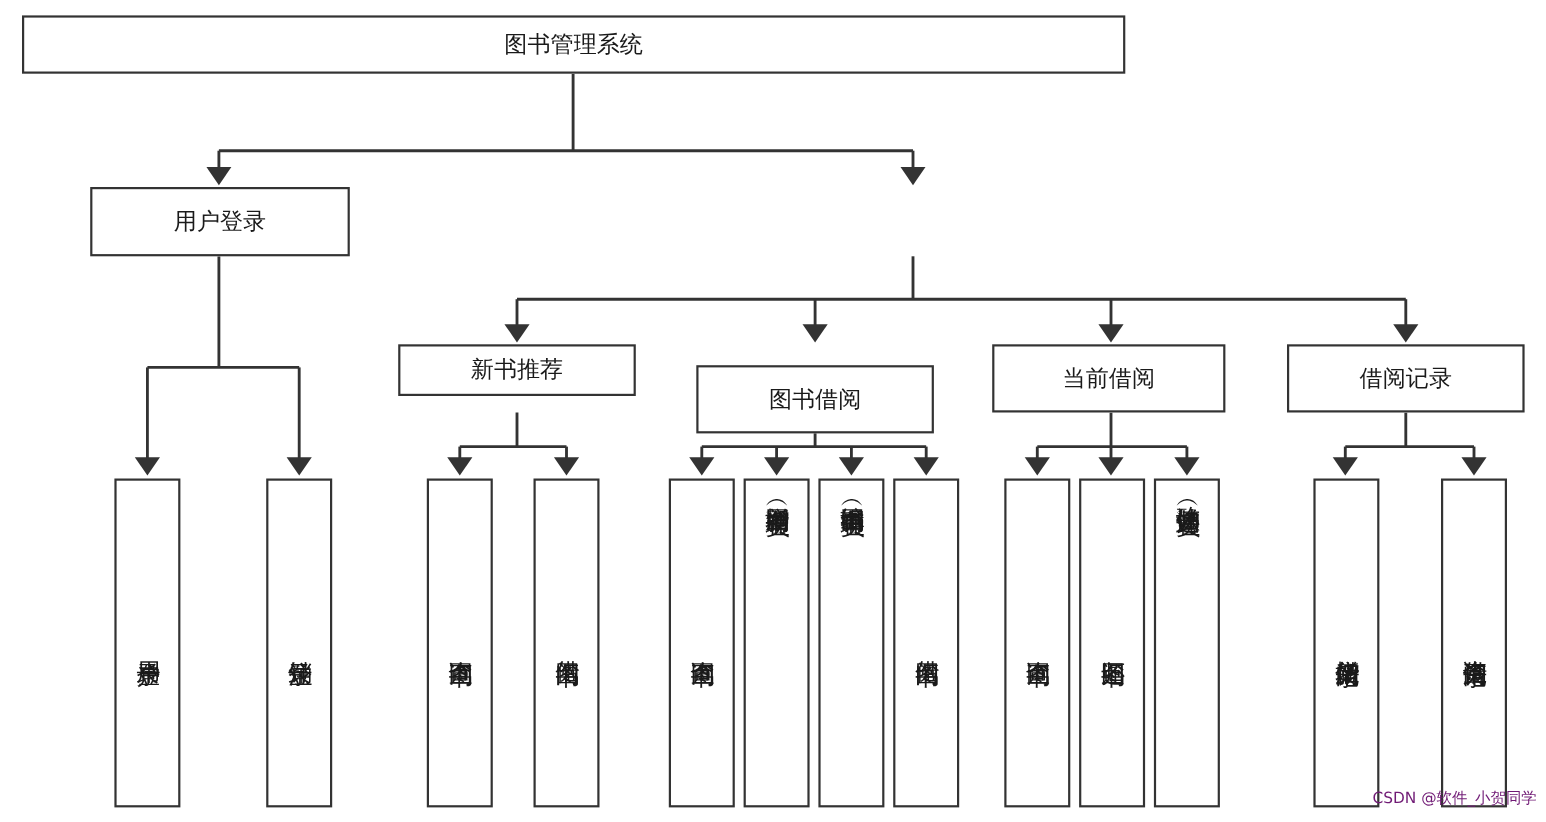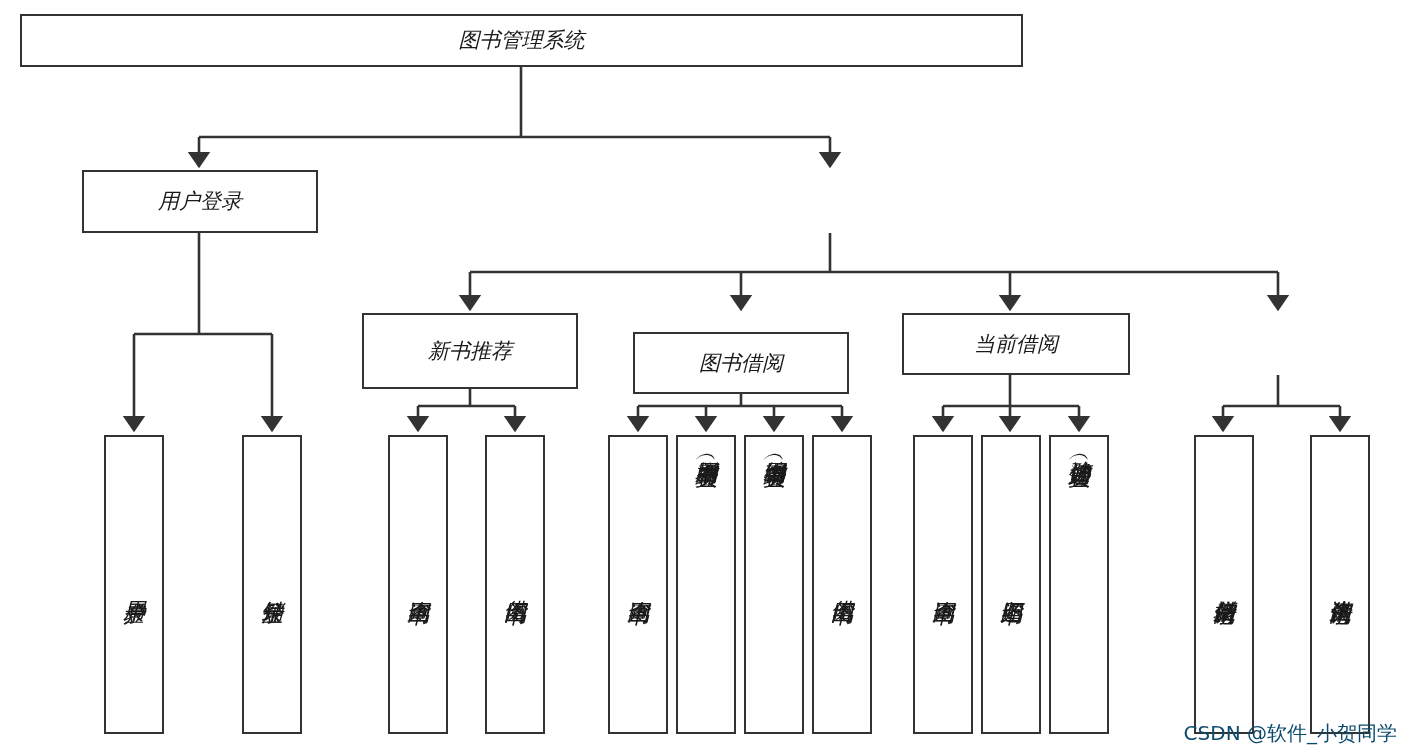--- a/index.html
+++ b/index.html
@@ -33,21 +33,20 @@
     align-items: center;
     justify-content: center;
     color: #1a1a1a;
     z-index: 2;
   }
   .node-label {
     display: block;
     text-align: left;
     line-height: 1.18;
     white-space: pre-line;
-    font-style: italic;
   }
   .node.horiz .node-label {
     font-size: 21px;
   }
   .node.vert {
     align-items: flex-start;
     justify-content: center;
     padding-top: 6px;
   }
   .node.vert .node-label {
@@ -57,23 +56,23 @@
     letter-spacing: 1px;
     line-height: 1.0;
   }
   .node.vert.tall-text {
     align-items: center;
     padding-top: 0;
   }
   #watermark {
     position: absolute;
     right: 8px;
-    bottom: 0;
-    font-size: 20px;
-    color: #0c4a6e;
+    bottom: 12px;
+    font-size: 14px;
+    color: #701a75;
     z-index: 5;
     white-space: nowrap;
     font-family: "DejaVu Sans", "Liberation Sans", sans-serif;
   }
 </style>
 </head>
 <body>
 
 <div id="diagram-root">
 
@@ -128,28 +127,31 @@
   </svg>
 
   <div class="node horiz" style="left:20px; top:14px; width:1003px; height:53px;">
     <span class="node-label">图书管理系统</span>
   </div>
 
   <div class="node horiz" style="left:82px; top:170px; width:236px; height:63px;">
     <span class="node-label">用户登录</span>
   </div>
 
-  <div class="node horiz" style="left:362px; top:313px; width:216px; height:76px;">
+  <div class="node horiz" style="left:362px; top:313px; width:216px; height:47px;">
     <span class="node-label">新书推荐</span>
   </div>
   <div class="node horiz" style="left:633px; top:313px; width:216px; height:62px;margin-top:19px;">
     <span class="node-label">图书借阅</span>
   </div>
-  <div class="node horiz" style="left:902px; top:313px; width:228px; height:62px;">
+  <div class="node horiz" style="left:902px; top:313px; width:212px; height:62px;">
     <span class="node-label">当前借阅</span>
+  </div>
+  <div class="node horiz" style="left:1170px; top:313px; width:216px; height:62px;">
+    <span class="node-label">借阅记录</span>
   </div>
 
   <div class="node vert tall-text" style="left:104px; top:435px; width:60px; height:299px;">
     <span class="node-label">用户登录</span>
   </div>
   <div class="node vert tall-text" style="left:242px; top:435px; width:60px; height:299px;">
     <span class="node-label">注销登录</span>
   </div>
 
   <div class="node vert tall-text" style="left:388px; top:435px; width:60px; height:299px;">

